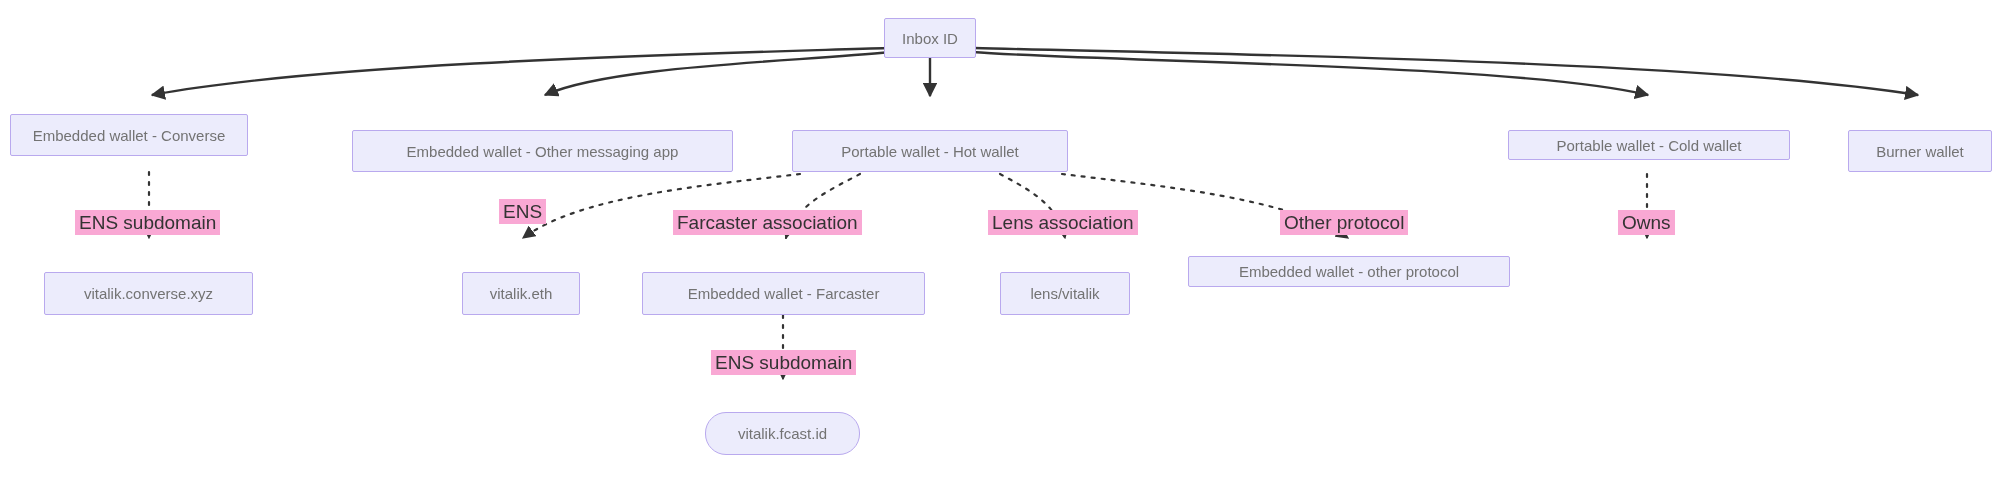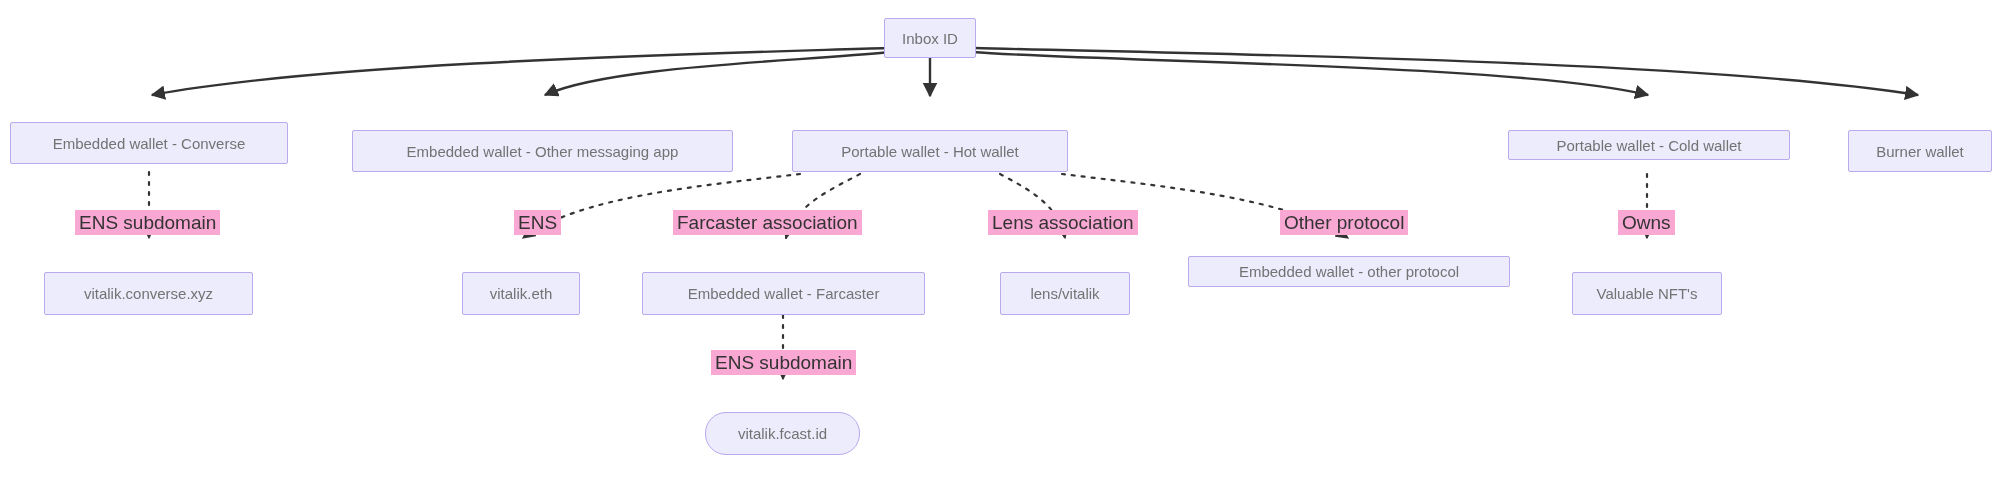--- a/index.html
+++ b/index.html
@@ -86,21 +86,21 @@
 
     <path d="M 1647,174 L 1647,238" fill="none" stroke="#333333" stroke-width="2.2" stroke-dasharray="3,7" stroke-linecap="round" marker-end="url(#arrow)"></path>
 
     <path d="M 783,315 L 783,379" fill="none" stroke="#333333" stroke-width="2.2" stroke-dasharray="3,7" stroke-linecap="round" marker-end="url(#arrow)"></path>
   </svg>
 
   <div class="node" style="left:884px; top:18px; width:92px; height:40px;">
     <span>Inbox ID</span>
   </div>
 
-  <div class="node" style="left:10px; top:122px; width:278px; height:42px;">
+  <div class="node" style="left:10px; top:114px; width:238px; height:42px;">
     <span>Embedded wallet - Converse</span>
   </div>
 
   <div class="node" style="left:352px; top:130px; width:381px; height:42px;">
     <span>Embedded wallet - Other messaging app</span>
   </div>
 
   <div class="node" style="left:792px; top:130px; width:276px; height:42px;">
     <span>Portable wallet - Hot wallet</span>
   </div>
@@ -126,31 +126,28 @@
   </div>
 
   <div class="node bold" style="left:1000px; top:272px; width:130px; height:43px;">
     <span>lens/vitalik</span>
   </div>
 
   <div class="node" style="left:1188px; top:256px; width:322px; height:31px;">
     <span>Embedded wallet - other protocol</span>
   </div>
 
-  <div class="node" style="left:1572px; top:272px; width:150px; height:43px;">
-    <span>Valuable NFT's</span>
-  </div>
 
   <div class="node bold" style="left:705px; top:412px; width:155px; height:43px;border-radius:21px;">
     <span>vitalik.fcast.id</span>
   </div>
 
   <div class="edge-label" style="left:75px; top:210px;">ENS subdomain</div>
 
-  <div class="edge-label" style="left:499px; top:210px;margin-left:15px;">ENS</div>
+  <div class="edge-label" style="left:499px; top:199px;">ENS</div>
 
   <div class="edge-label" style="left:673px; top:210px;">Farcaster association</div>
 
   <div class="edge-label" style="left:988px; top:210px;">Lens association</div>
 
   <div class="edge-label" style="left:1280px; top:210px;">Other protocol</div>
 
   <div class="edge-label" style="left:1618px; top:210px;">Owns</div>
 
   <div class="edge-label" style="left:711px; top:350px;">ENS subdomain</div>

